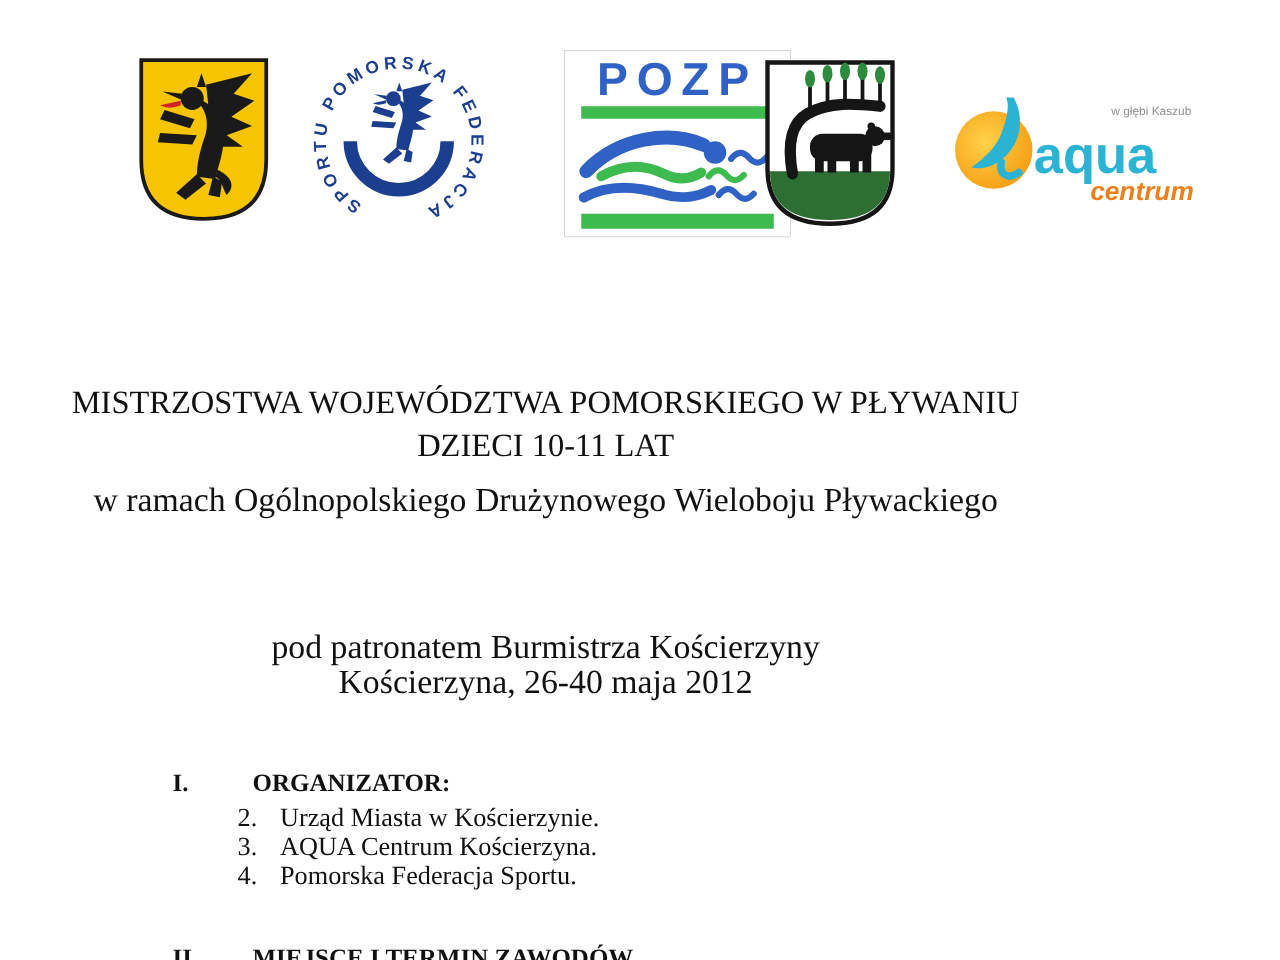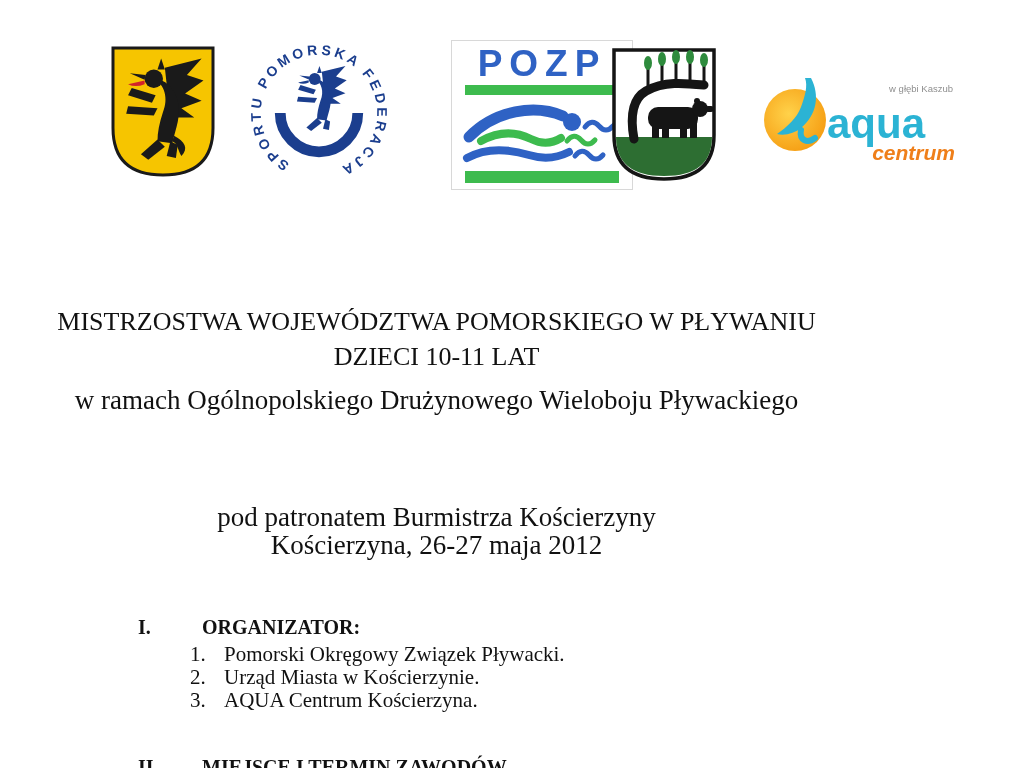--- a/index.html
+++ b/index.html
@@ -133,35 +133,35 @@
       <text x="72" y="68" font-family="Liberation Sans, sans-serif" font-size="42" font-weight="bold" fill="#2bb3d4">aqua</text>
       <text x="200" y="90" text-anchor="end" font-family="Liberation Sans, sans-serif" font-size="21" font-weight="bold" font-style="italic" fill="#ef7f1a">centrum</text>
     </svg>
   </div>
 
   <div class="centerline title" style="top:305px;">MISTRZOSTWA WOJEWÓDZTWA POMORSKIEGO W PŁYWANIU</div>
   <div class="centerline title" style="top:340px;">DZIECI 10-11 LAT</div>
 
   <div class="centerline subtitle" style="top:384px;">w ramach Ogólnopolskiego Drużynowego Wieloboju Pływackiego</div>
   <div class="centerline subtitle" style="top:466px;margin-top:35px;">pod patronatem Burmistrza Kościerzyny</div>
-  <div class="centerline subtitle" style="top:529px;">Kościerzyna, 26-27 maja 2012</div>
+  <div class="centerline subtitle" style="top:529px;">Kościerzyna, 26-40 maja 2012</div>
 
   <div class="sec-heading" style="top:616px;">
     <span class="numeral">I.</span><span>ORGANIZATOR:</span>
   </div>
 
   <div class="sec-items" style="top:643px;">
     <div class="row">
-      <span class="num">1.</span><span>Pomorski Okręgowy Związek Pływacki.</span>
-    </div>
-    <div class="row">
       <span class="num">2.</span><span>Urząd Miasta w Kościerzynie.</span>
     </div>
     <div class="row">
       <span class="num">3.</span><span>AQUA Centrum Kościerzyna.</span>
+    </div>
+    <div class="row">
+      <span class="num">4.</span><span>Pomorska Federacja Sportu.</span>
     </div>
   </div>
 
   <div class="sec-heading" style="top:756px;">
     <span class="numeral">II.</span><span>MIEJSCE I TERMIN ZAWODÓW</span>
   </div>
 
 </div>
 
 </body></html>

